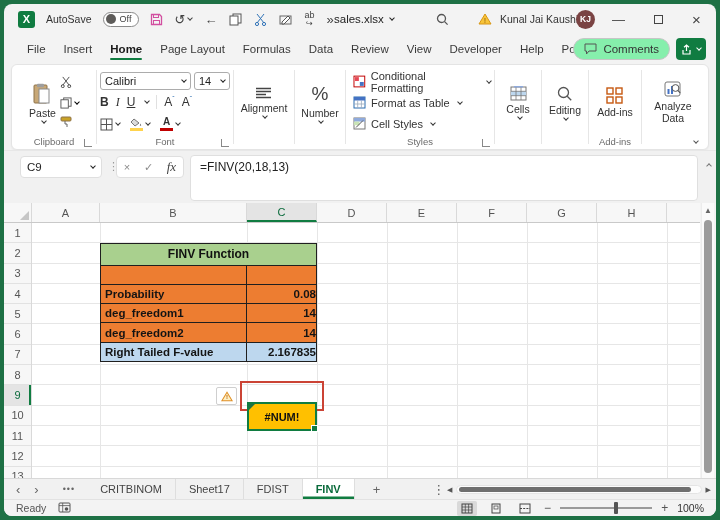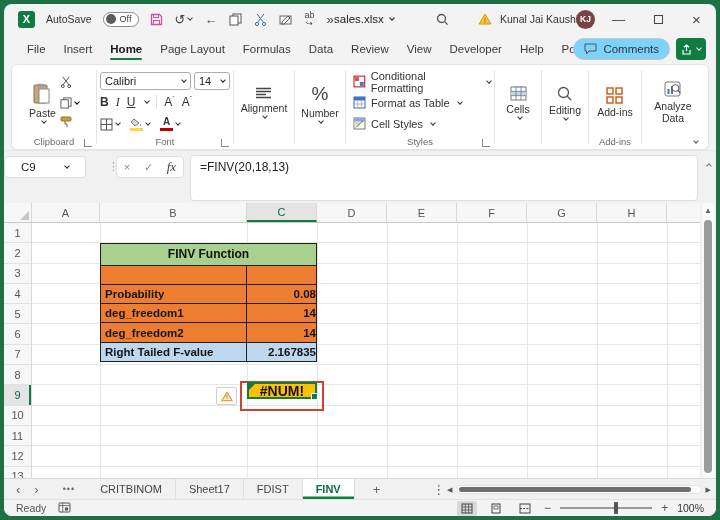--- a/index.html
+++ b/index.html
@@ -22,42 +22,42 @@
   .t-abs{position:absolute;display:flex;align-items:center}
   .avatar{width:19px;height:19px;border-radius:50%;background:#7A4343;color:#fff;font-size:8.5px;font-weight:bold;display:flex;align-items:center;justify-content:center}
   .winbtn{width:14px;text-align:center;color:#444;font-size:13px}
   .maxbox{width:9px;height:9px;border:1.2px solid #444}
 
   
   .menubar{position:absolute;top:30px;left:0;right:0;height:30px;display:flex;align-items:center;padding-left:14px;font-size:11.5px;color:#3a3a3a}
   .mtab{padding:0 9px;height:100%;display:flex;align-items:center;position:relative;white-space:nowrap}
   .mtab.active{font-weight:700;color:#1a1a1a}
   .mtab.active::after{content:"";position:absolute;left:9px;right:9px;bottom:4px;height:2.5px;background:#107C41;border-radius:2px}
-  .comments-btn{position:absolute;right:46px;top:4px;height:22px;border:1px solid #c6c6c6;border-radius:12px;background:#7dd3fc;display:flex;align-items:center;gap:6px;padding:0 10px;font-size:11.5px;color:#333}
+  .comments-btn{position:absolute;right:46px;top:4px;height:22px;border:1px solid #c6c6c6;border-radius:12px;background:#86efac;display:flex;align-items:center;gap:6px;padding:0 10px;font-size:11.5px;color:#333}
   .share-btn{position:absolute;right:10px;top:4px;width:30px;height:22px;background:#107C41;border-radius:4px;color:#fff;display:flex;align-items:center;justify-content:center;gap:2px}
 
   
   .ribbon{position:absolute;top:60px;left:7px;right:7px;height:86px;background:#fff;border:1px solid #E4E4E4;border-radius:6px;display:flex;box-shadow:0 1px 2px rgba(0,0,0,.05)}
   .rdiv{width:1px;background:#E6E6E6;margin:5px 0}
   .rgroup{position:relative;display:flex;flex-direction:column;align-items:center;padding:5px 3px 14px}
   .rg-label{position:absolute;bottom:2px;left:0;right:0;text-align:center;font-size:9.5px;color:#6a6a6a}
   .launcher{position:absolute;bottom:2px;right:4px;width:8px;height:8px;border-left:1px solid #888;border-bottom:1px solid #888}
   .bigbtn{display:flex;flex-direction:column;align-items:center;gap:2px;font-size:10.5px;color:#333;justify-content:center;flex:1}
   .smallcol{display:flex;flex-direction:column;justify-content:center;gap:5px}
   .combo{display:flex;align-items:center;justify-content:space-between;border:1px solid #ACACAC;border-radius:3px;height:18px;padding:0 4px;font-size:11px;background:#fff;color:#222}
   .fontrow{display:flex;align-items:center;gap:7px;height:19px;font-size:12px;color:#333}
   .vsep{width:1px;height:14px;background:#E0E0E0}
   .stylerow{display:flex;align-items:center;gap:5px;height:18px;font-size:11px;color:#333;width:100%;padding-left:4px}
   .colorbtn{display:flex;flex-direction:column;align-items:center;line-height:1}
   .bar{width:13px;height:3px;margin-top:1px}
   .ribbon-chev{position:absolute;right:10px;bottom:6px;color:#555}
 
   
   .fbar{position:absolute;top:146px;left:0;right:0;height:53px;background:#F1F1F1;border-top:1px solid #E7E7E7}
-  .namebox{position:absolute;left:0;top:5px;width:82px;height:22px;background:#fff;border:1px solid #DFDFDF;border-radius:4px;display:flex;align-items:center;padding:0 16px;font-size:11.5px;color:#222}
+  .namebox{position:absolute;left:16px;top:5px;width:82px;height:22px;background:#fff;border:1px solid #DFDFDF;border-radius:4px;display:flex;align-items:center;padding:0 6px;font-size:11.5px;color:#222}
   .dots{position:absolute;left:104px;top:9px;color:#9a9a9a;font-size:11px;letter-spacing:0}
   .fxbox{position:absolute;left:112px;top:5px;width:68px;height:22px;background:#fff;border:1px solid #DFDFDF;border-radius:4px;display:flex;align-items:center;justify-content:space-around;color:#8a8a8a;font-size:11px}
   .fx{font-family:"Liberation Serif","DejaVu Serif",serif;font-style:italic;font-size:13px;color:#444}
   .finput{position:absolute;left:186px;top:4px;right:18px;height:46px;background:#fff;border:1px solid #DFDFDF;border-radius:4px;padding:4px 9px;font-size:12px;color:#222}
   .fbar-chev{position:absolute;right:5px;top:10px;color:#777}
 
   
   .gridwrap{position:absolute;top:199px;left:0;width:696px;height:275px;background:#fff;overflow:hidden}
   .colhdr{position:absolute;top:0;left:0;right:0;height:20px;display:flex;background:#F7F7F7;border-bottom:1px solid #C9C9C9}
   .corner{width:28px;flex:none;border-right:1px solid #D9D9D9;position:relative}
@@ -72,21 +72,21 @@
 
   .xltable{position:absolute;left:68px;top:20.3px;width:217px;border:1.5px solid #1f1f1f;background:#ED7D31}
   .trow{height:19.3px;display:flex;border-top:1px solid #1f1f1f;align-items:stretch}
   .trow:first-child{height:20.3px;border-top:none}
   .trow.title{background:#A9D08E;align-items:center;justify-content:center;font-weight:700;font-size:12px;color:#111}
   .trow.orange{background:#ED7D31}
   .trow.blue{background:#BDD7EE}
   .tlabel{width:146px;border-right:1px solid #1f1f1f;display:flex;align-items:center;padding-left:4px;font-weight:700;font-size:11.5px;color:#141414}
   .tval{flex:1;display:flex;align-items:center;justify-content:flex-end;font-weight:700;font-size:11.5px;color:#141414}
 
-  .errcell{position:absolute;left:215px;top:159px;width:70px;height:17px;background:#FFC000;border:2px solid #107C41;display:flex;align-items:center;justify-content:center;font-weight:700;font-size:14px;color:#111}
+  .errcell{position:absolute;left:215px;top:179px;width:70px;height:29px;background:#FFC000;border:2px solid #107C41;display:flex;align-items:center;justify-content:center;font-weight:700;font-size:11px;color:#111}
   .errcell::before{content:"";position:absolute;left:0;top:0;border-right:6px solid transparent;border-top:6px solid #1E7145}
   .errcell::after{content:"";position:absolute;right:-3px;bottom:-3px;width:5px;height:5px;background:#107C41;border:1px solid #fff}
   .redbox{position:absolute;left:208px;top:157.5px;width:84px;height:30px;border:2px solid #CB4335}
   .warnbtn{position:absolute;left:184px;top:164px;width:21px;height:18px;background:#fff;border:1px solid #CFCFCF;border-radius:2px;display:flex;align-items:center;justify-content:center}
 
   .vscroll{position:absolute;top:199px;right:2px;width:13px;height:275px;background:#FAFAFA;border-left:1px solid #ECECEC}
   .vscroll .arrow{display:block;text-align:center;font-size:8px;color:#666;padding-top:3px}
   .vthumb{position:absolute;left:2px;right:2px;top:17px;bottom:5px;background:#9B9B9B;border-radius:5px}
 
   

